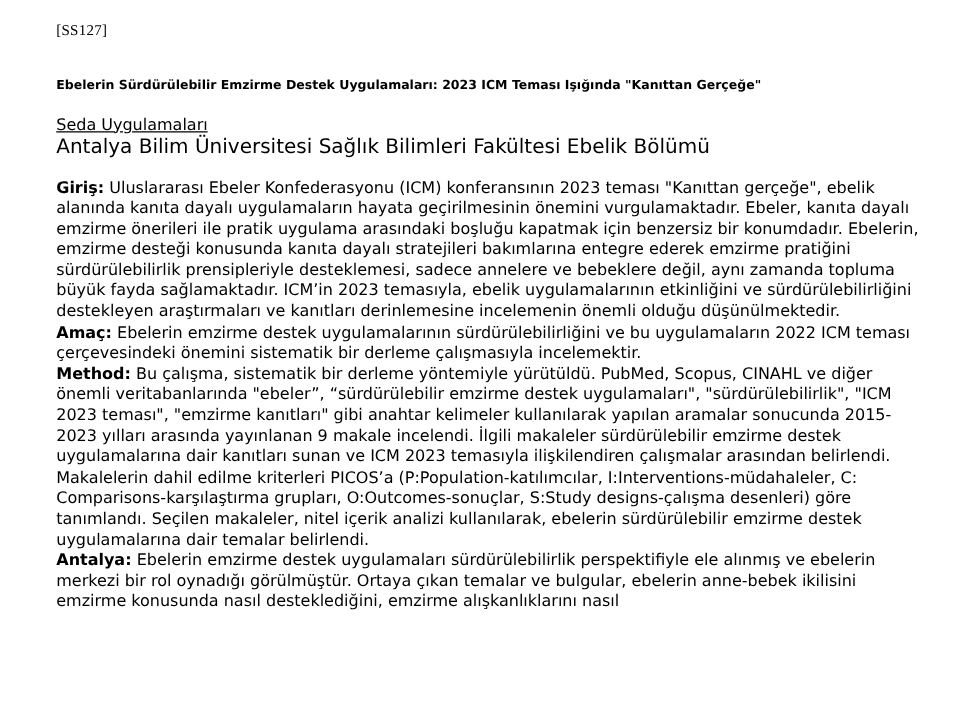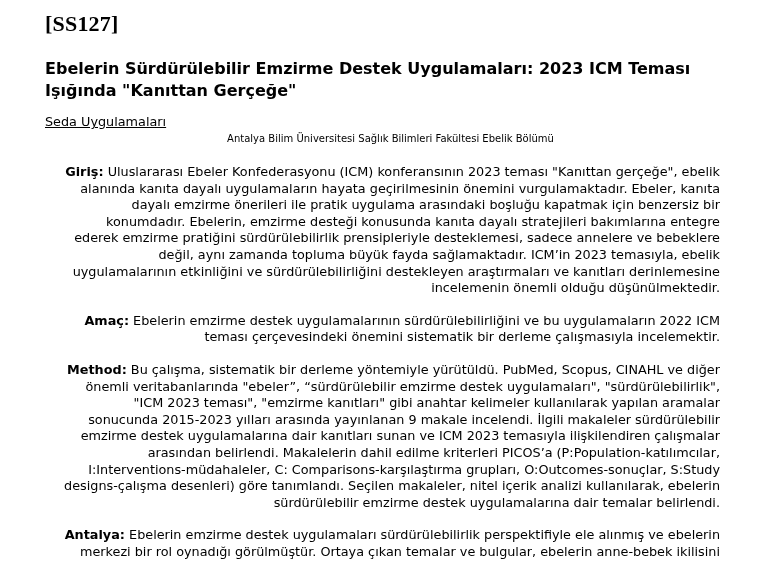--- a/index.html
+++ b/index.html
@@ -16,52 +16,50 @@
   }
   .page {
     box-sizing: border-box;
     width: 762px;
     height: 562px;
     padding: 14px 26px 0 45px;
     background: #ffffff;
   }
   .session-id {
     font-family: "Liberation Serif", "DejaVu Serif", serif;
-    font-weight: bold;
-    font-size: 22px;
+    font-weight: normal;
+    font-size: 12px;
     line-height: 20px;
     letter-spacing: 0.2px;
   }
   .title {
     margin: 24px 0 0 0;
     max-width: 650px;
-    font-size: 16px;
+    font-size: 10px;
     font-weight: bold;
     line-height: 21.5px;
   }
   .author {
     margin-top: 13px;
     font-size: 12.8px;
     line-height: 16.5px;
     text-decoration: underline;
   }
   .affiliation {
-    font-size: 10px;
+    font-size: 16px;
     line-height: 16.5px;
-    text-align: center;
   }
   .body {
     margin-top: 17px;
     max-width: 694px;
     font-size: 12.8px;
     line-height: 16.6px;
   }
   .body p {
-    margin: 16px;
-    text-align: right;
+    margin: 0;
   }
   .body strong {
     font-weight: bold;
   }
 </style>
 </head>
 <body>
 
 <div class="page">
 

